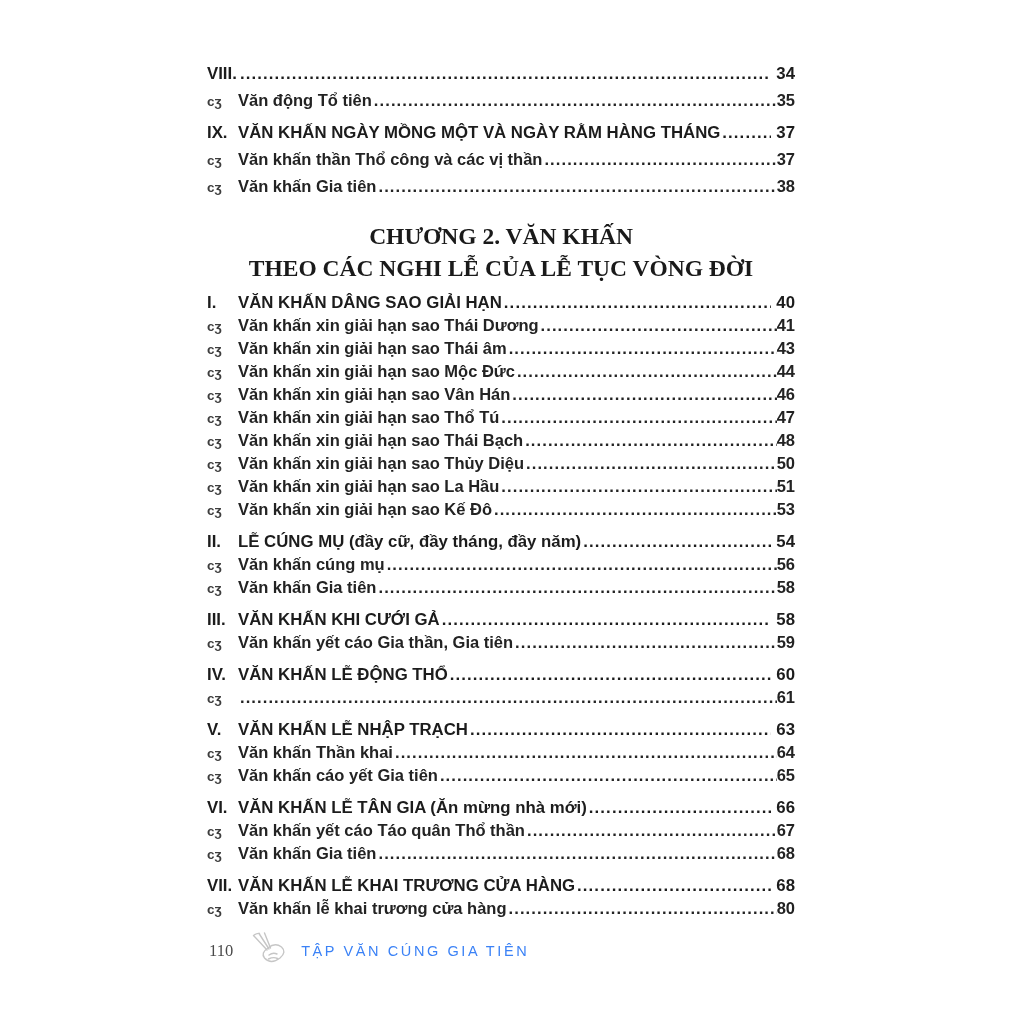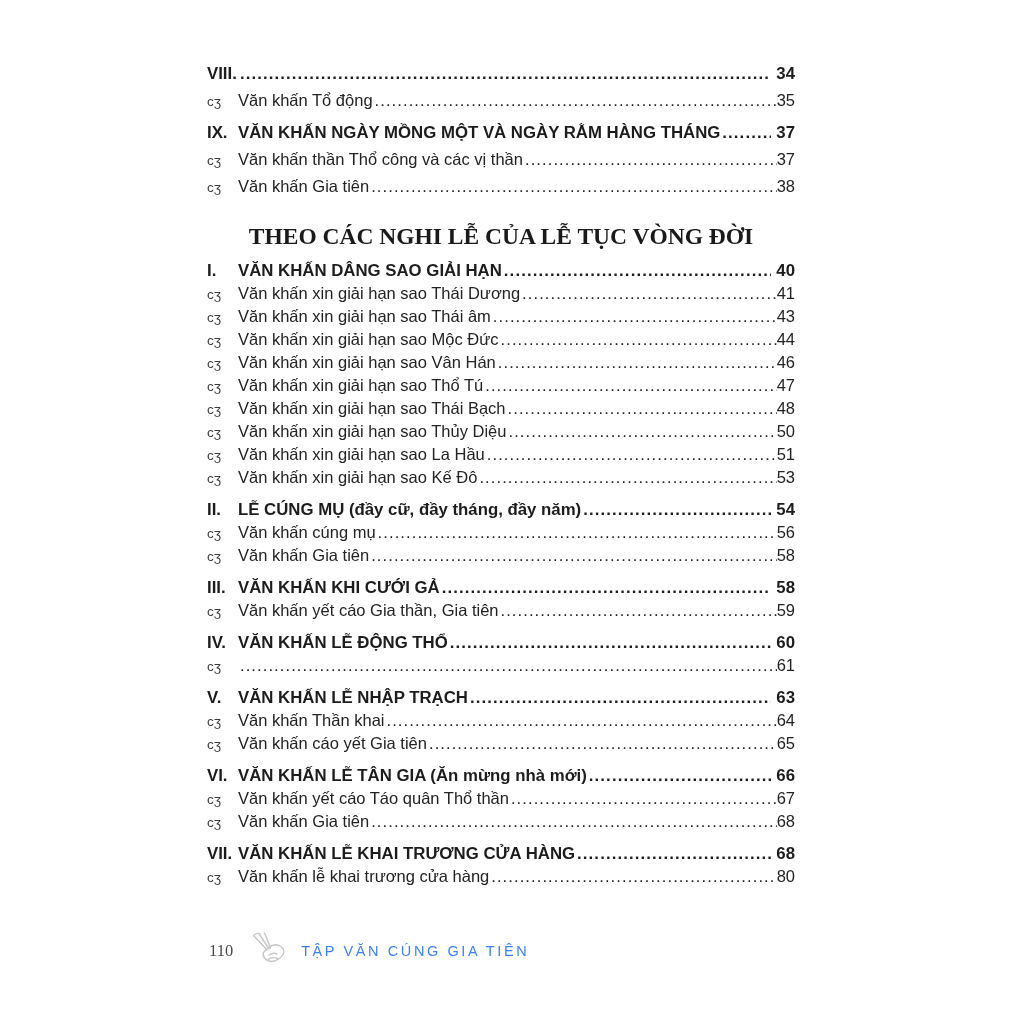--- a/index.html
+++ b/index.html
@@ -14,20 +14,21 @@
   .content {
     position: absolute;
     left: 207px; top: 64px;
     width: 588px;
   }
   .row {
     display: flex;
     align-items: baseline;
     overflow: hidden;
     font-size: 16.5px;
+    font-weight: bold;
   }
   .toc-a .row { height: 27px; }
   .toc-b .row { height: 23px; }
   .row.section {
     font-weight: bold;
     font-size: 16.8px;
     color: #1c1c1c;
   }
   .toc-a .row.section { margin-top: 5px; }
   .toc-b .row.section { margin-top: 9px; }
@@ -89,21 +90,21 @@
 <div class="content">
 
   <div class="toc-a" id="toc-top">
       <div class="row section">
         <span class="num">VIII.</span>
         <span class="dots">............................................................................................................................................................................................................................................................................................................</span>
         <span class="pg">34</span>
       </div>
       <div class="row item">
         <span class="marker">cʒ</span>
-        <span class="label">Văn khấn Tổ động</span>
+        <span class="label">Văn động Tổ tiên</span>
         <span class="dots">............................................................................................................................................................................................................................................................................................................</span>
         <span class="pg">35</span>
       </div>
       <div class="row section">
         <span class="num">IX.</span>
         <span class="label">VĂN KHẤN NGÀY MỒNG MỘT VÀ NGÀY RẰM HÀNG THÁNG</span>
         <span class="dots">............................................................................................................................................................................................................................................................................................................</span>
         <span class="pg">37</span>
       </div>
       <div class="row item">
@@ -114,20 +115,21 @@
       </div>
       <div class="row item">
         <span class="marker">cʒ</span>
         <span class="label">Văn khấn Gia tiên</span>
         <span class="dots">............................................................................................................................................................................................................................................................................................................</span>
         <span class="pg">38</span>
       </div>
     </div>
 
   <div class="chapter">
+    <div>CHƯƠNG 2. VĂN KHẤN</div>
     <div>THEO CÁC NGHI LỄ CỦA LỄ TỤC VÒNG ĐỜI</div>
   </div>
 
   <div class="toc-b" id="toc-main">
       <div class="row section">
         <span class="num">I.</span>
         <span class="label">VĂN KHẤN DÂNG SAO GIẢI HẠN</span>
         <span class="dots">............................................................................................................................................................................................................................................................................................................</span>
         <span class="pg">40</span>
       </div>

